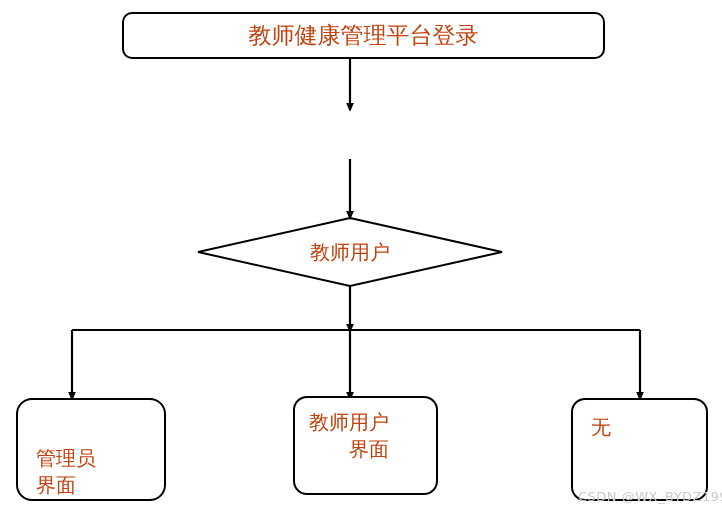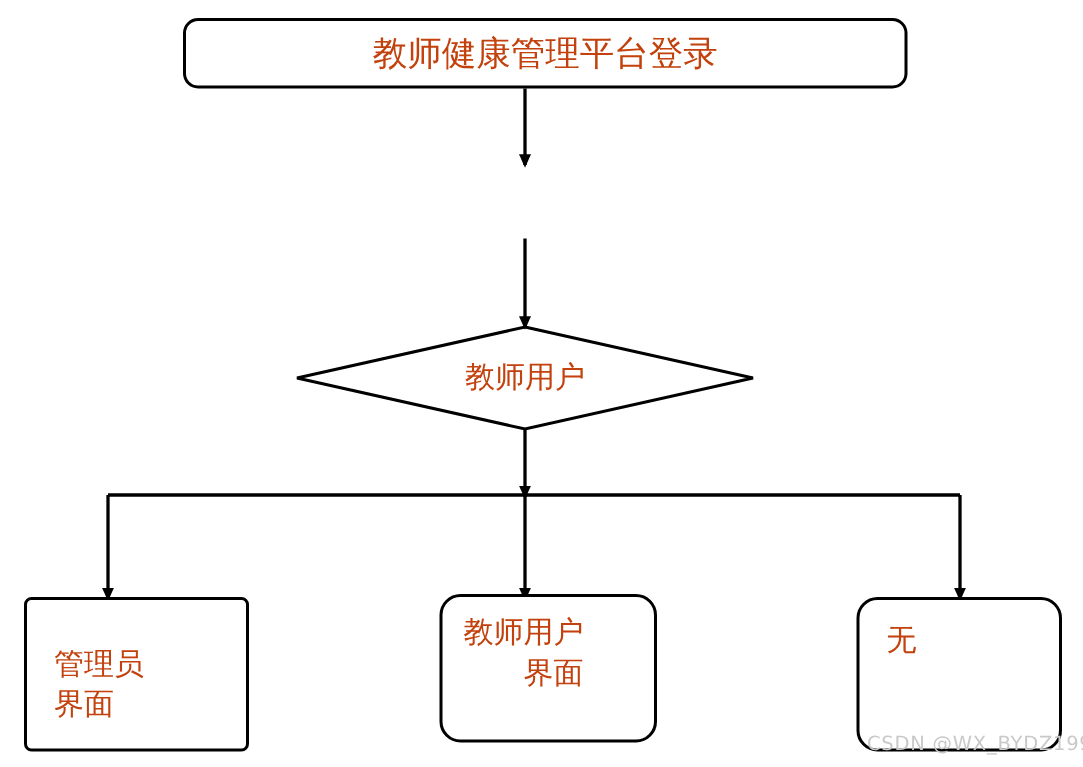--- a/index.html
+++ b/index.html
@@ -52,23 +52,23 @@
 
   #node-login {
     left: 270px;  top: 110px;  width: 158px;  height: 49px;
     border-radius: 12px;
     justify-content: center;
   }
   #node-login .node-label { font-size: 20px; text-align: center; }
 
   #node-admin {
     left: 16px;  top: 398px;  width: 150px;  height: 103px;
-    border-radius: 5px;
+    border-radius: 16px;
     justify-content: flex-start;
-    align-items: center;
+    align-items: flex-end;
     padding: 14px 0 0 18px;
   }
   #node-admin .node-label { font-size: 20px; text-align: left; }
 
   #node-teacher {
     left: 293px;  top: 396px;  width: 145px;  height: 99px;
     border-radius: 14px;
     justify-content: flex-start;
     align-items: flex-start;
     padding: 11px 0 0 14px;

